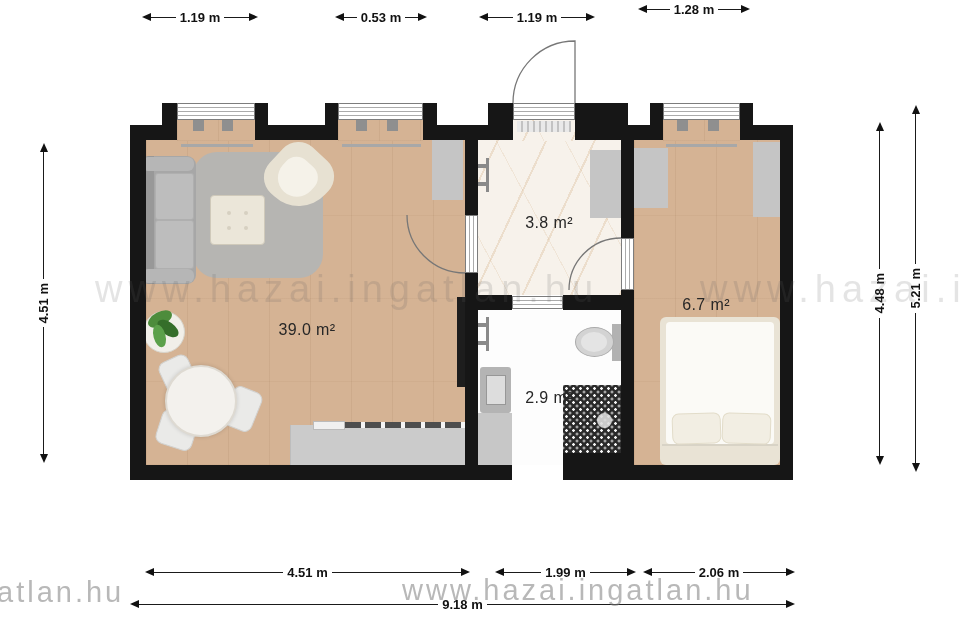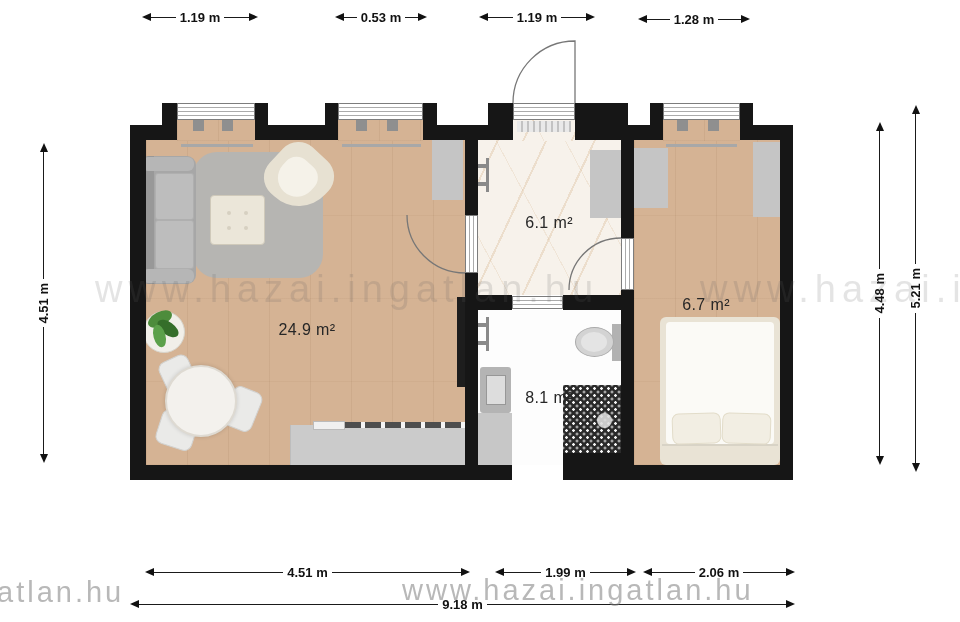--- a/index.html
+++ b/index.html
@@ -190,23 +190,23 @@
   <div class="abs seam" style="left:662px;top:444px;width:116px;height:2px"></div>
   <div class="abs pillow" style="left:672px;top:413px;width:47px;height:29px;transform:rotate(-2deg)"></div>
   <div class="abs pillow" style="left:722px;top:413px;width:47px;height:29px;transform:rotate(2deg)"></div>
 
   <svg class="arcs" width="960" height="622" viewBox="0 0 960 622">
     <path d="M513 103 A62 62 0 0 1 575 41 L575 103" fill="none" stroke="#777" stroke-width="1.3"></path>
     <path d="M407 215 A58 58 0 0 0 465 273" fill="none" stroke="#777" stroke-width="1.3"></path>
     <path d="M569 290 A52 52 0 0 1 621 238" fill="none" stroke="#777" stroke-width="1.3"></path>
   </svg>
 
-  <div class="arealabel" style="left:257px;top:321px;width:100px">24.9 m²</div>
-  <div class="arealabel" style="left:509px;top:214px;width:80px">6.1 m²</div>
-  <div class="arealabel" style="left:509px;top:389px;width:80px">8.1 m²</div>
+  <div class="arealabel" style="left:257px;top:321px;width:100px">39.0 m²</div>
+  <div class="arealabel" style="left:509px;top:214px;width:80px">3.8 m²</div>
+  <div class="arealabel" style="left:509px;top:389px;width:80px">2.9 m²</div>
   <div class="arealabel" style="left:666px;top:296px;width:80px">6.7 m²</div>
 
   <div class="abs hdim" style="left:142px;top:10px;width:116px">
     <i class="al"></i>
       <span class="hline"></span>
       <b>1.19 m</b>
       <span class="hline"></span>
       <i class="ar"></i>
   </div>
   <div class="abs hdim" style="left:335px;top:10px;width:92px">
@@ -216,21 +216,21 @@
       <span class="hline"></span>
       <i class="ar"></i>
   </div>
   <div class="abs hdim" style="left:479px;top:10px;width:116px">
     <i class="al"></i>
       <span class="hline"></span>
       <b>1.19 m</b>
       <span class="hline"></span>
       <i class="ar"></i>
   </div>
-  <div class="abs hdim" style="left:638px;top:12px;width:112px">
+  <div class="abs hdim" style="left:638px;top:2px;width:112px">
     <i class="al"></i>
       <span class="hline"></span>
       <b>1.28 m</b>
       <span class="hline"></span>
       <i class="ar"></i>
   </div>
 
   <div class="abs hdim" style="left:145px;top:565px;width:325px">
     <i class="al"></i>
       <span class="hline"></span>

